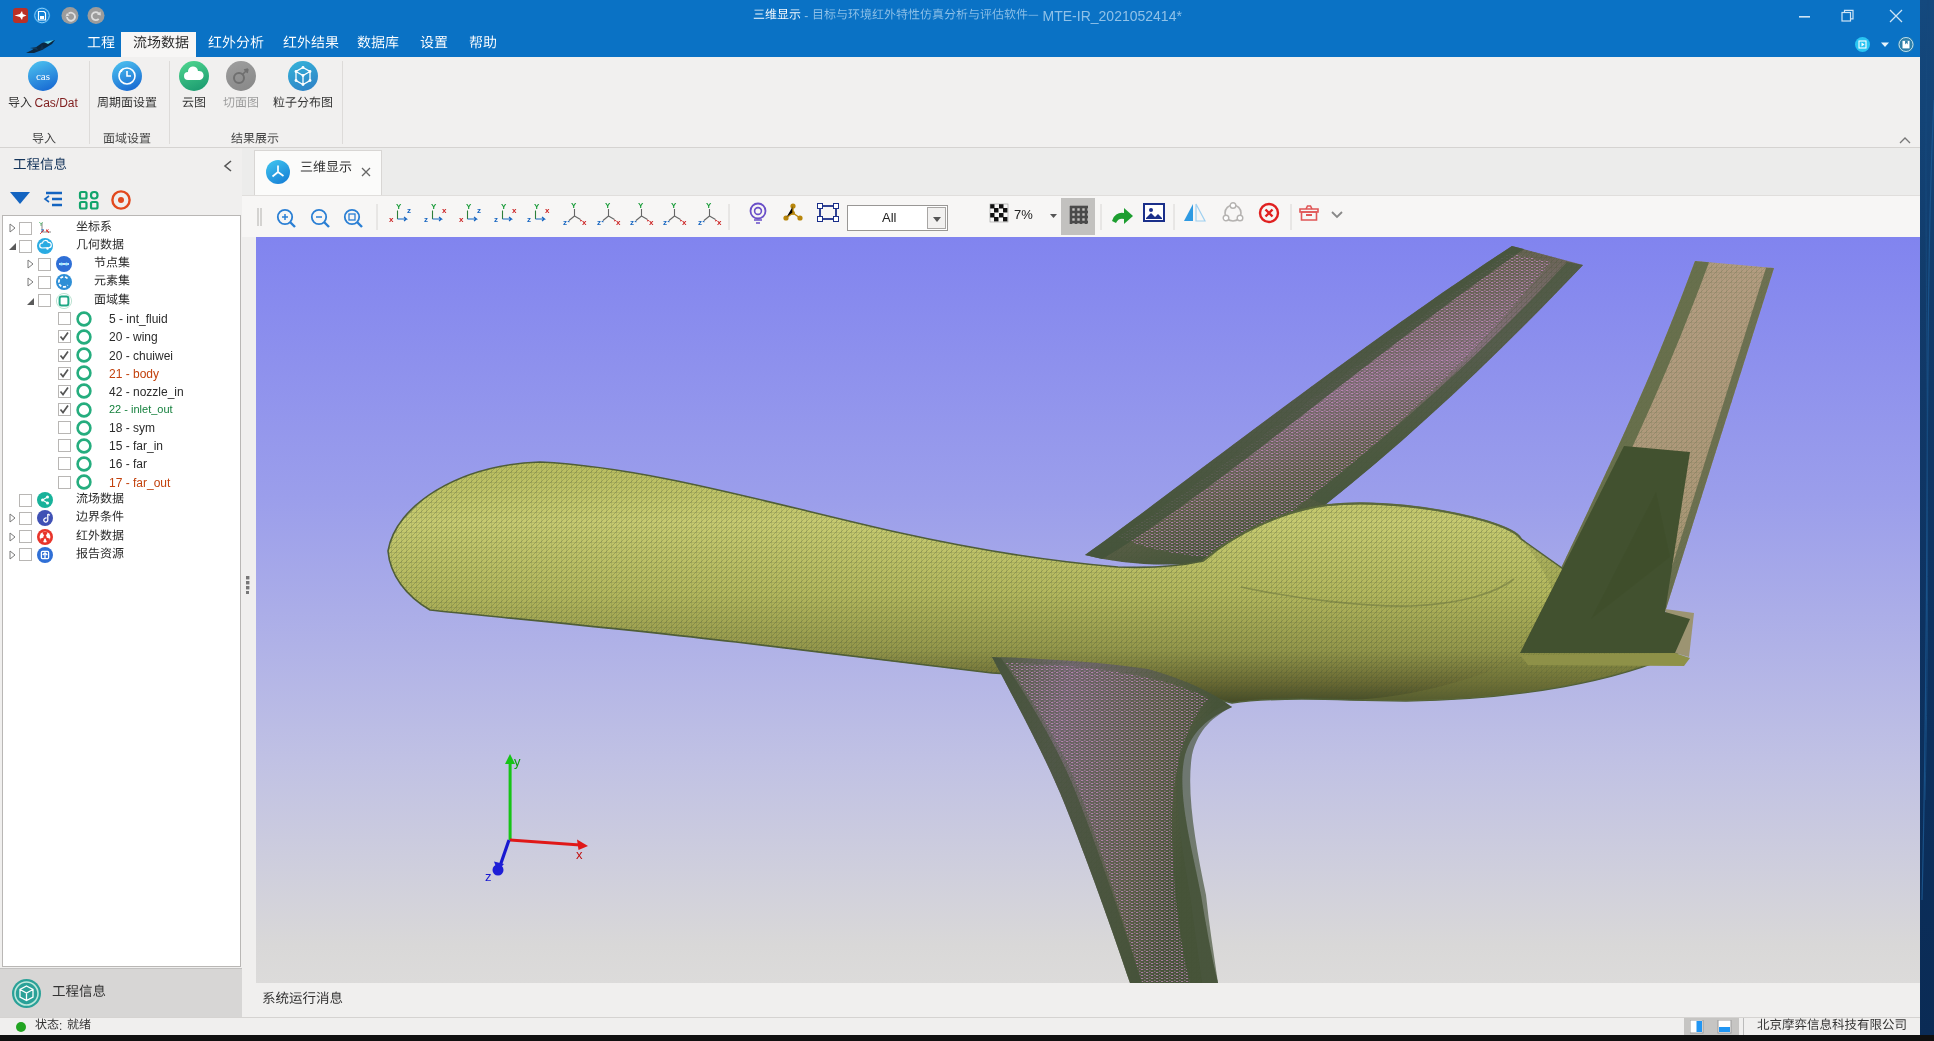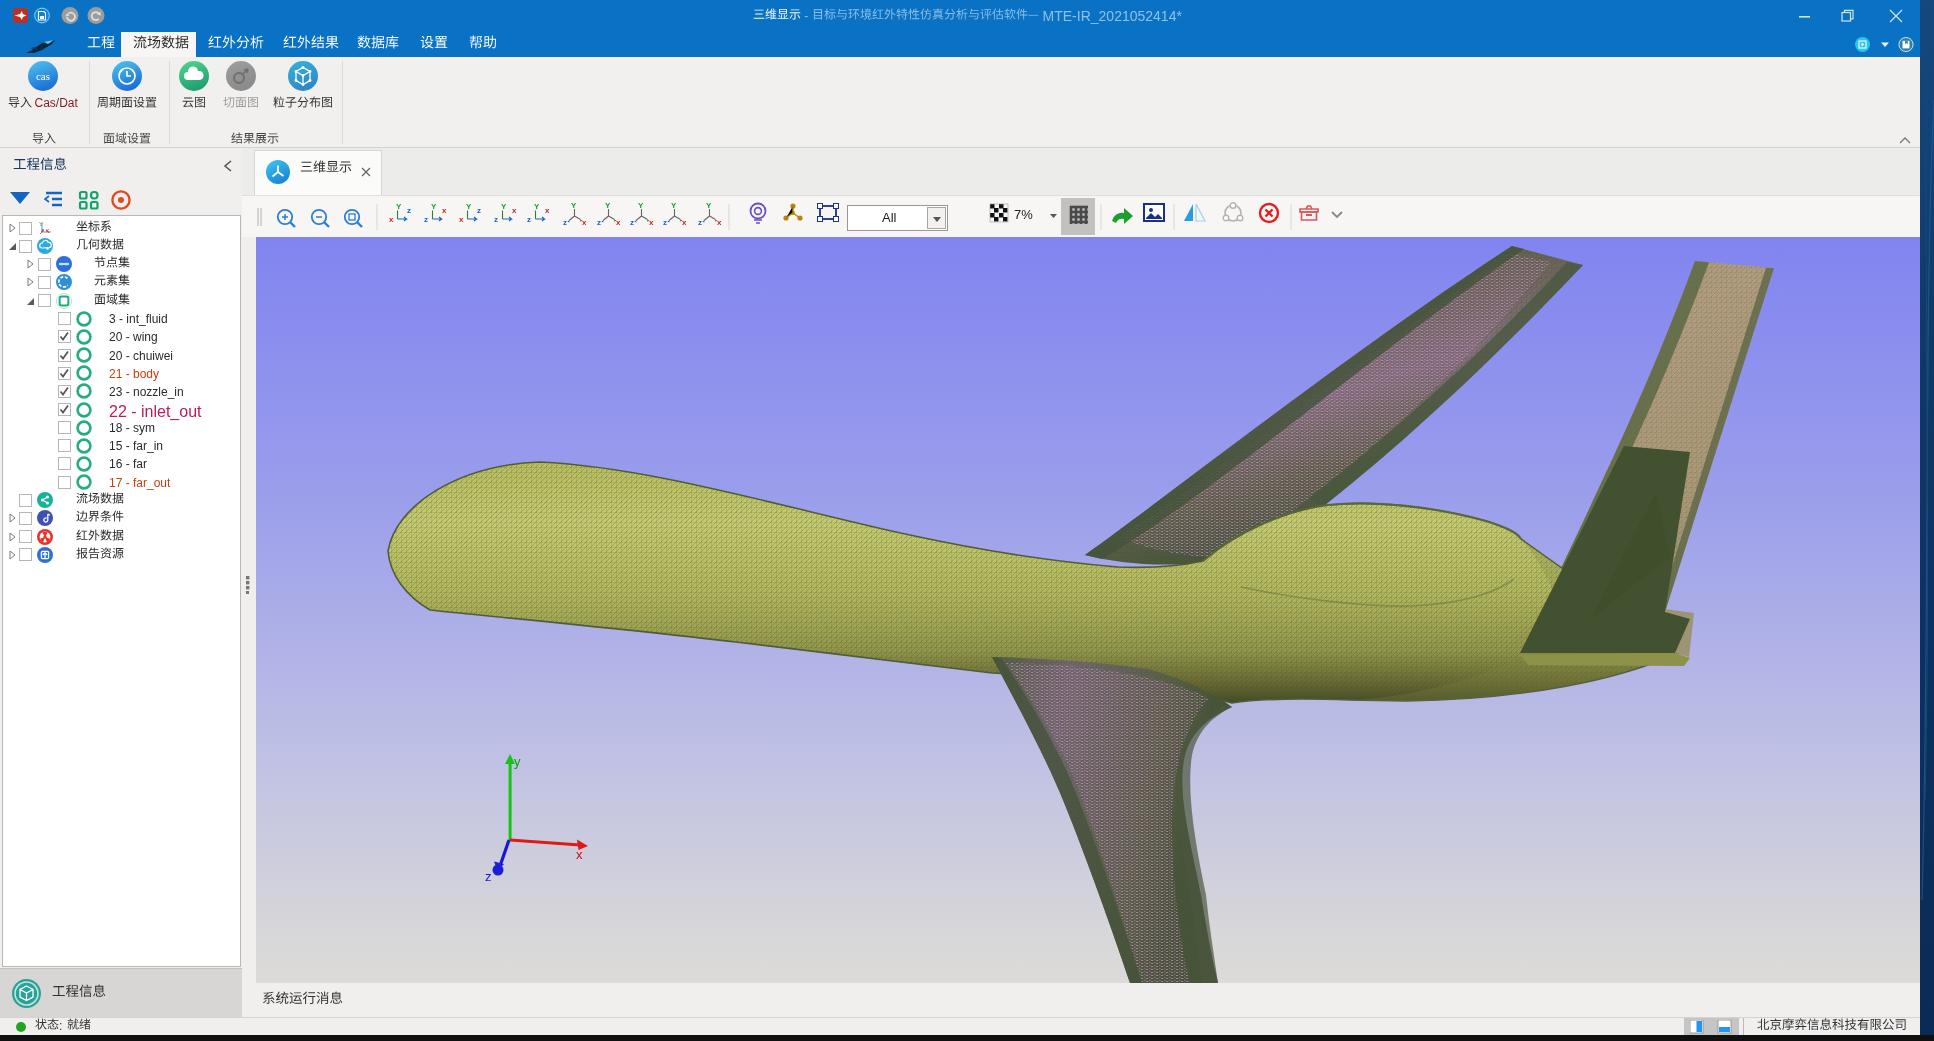--- a/index.html
+++ b/index.html
@@ -510,21 +510,21 @@
         <use href="#g96C6" x="2000"></use>
       </g>
     </svg>
   </div>
 <svg class="ab" style="left:58px;top:312.2px" width="13" height="13">
     <rect x="0.5" y="0.5" width="12" height="12" fill="#fff" stroke="#b8b6b4"></rect>
   </svg>
 <div class="ab" style="left:76px;top:310.8px;width:16px;height:16px"><svg width="16" height="16">
       <circle cx="8" cy="8" r="6.4" fill="#fff" stroke="#25ad7e" stroke-width="2.6"></circle>
     </svg></div>
-<div class="ab" style="left:109px;top:312.2px;font-size:12px;color:#2b2b2b">3 - int_fluid</div>
+<div class="ab" style="left:109px;top:312.2px;font-size:12px;color:#2b2b2b">5 - int_fluid</div>
 <svg class="ab" style="left:58px;top:330.4px" width="13" height="13">
     <rect x="0.5" y="0.5" width="12" height="12" fill="#fff" stroke="#b8b6b4"></rect>
     <path d="M2.5 6.5 l2.5 3 l5 -7" stroke="#555" stroke-width="1.7" fill="none"></path>
   </svg>
 <div class="ab" style="left:76px;top:328.9px;width:16px;height:16px"><svg width="16" height="16">
       <circle cx="8" cy="8" r="6.4" fill="#fff" stroke="#25ad7e" stroke-width="2.6"></circle>
     </svg></div>
 <div class="ab" style="left:109px;top:330.4px;font-size:12px;color:#2b2b2b">20 - wing</div>
 <svg class="ab" style="left:58px;top:348.5px" width="13" height="13">
     <rect x="0.5" y="0.5" width="12" height="12" fill="#fff" stroke="#b8b6b4"></rect>
@@ -542,29 +542,29 @@
       <circle cx="8" cy="8" r="6.4" fill="#fff" stroke="#25ad7e" stroke-width="2.6"></circle>
     </svg></div>
 <div class="ab" style="left:109px;top:366.7px;font-size:12px;color:#c2410c">21 - body</div>
 <svg class="ab" style="left:58px;top:384.9px" width="13" height="13">
     <rect x="0.5" y="0.5" width="12" height="12" fill="#fff" stroke="#b8b6b4"></rect>
     <path d="M2.5 6.5 l2.5 3 l5 -7" stroke="#555" stroke-width="1.7" fill="none"></path>
   </svg>
 <div class="ab" style="left:76px;top:383.4px;width:16px;height:16px"><svg width="16" height="16">
       <circle cx="8" cy="8" r="6.4" fill="#fff" stroke="#25ad7e" stroke-width="2.6"></circle>
     </svg></div>
-<div class="ab" style="left:109px;top:384.9px;font-size:12px;color:#2b2b2b">23 - nozzle_in</div>
+<div class="ab" style="left:109px;top:384.9px;font-size:12px;color:#2b2b2b">42 - nozzle_in</div>
 <svg class="ab" style="left:58px;top:403.0px" width="13" height="13">
     <rect x="0.5" y="0.5" width="12" height="12" fill="#fff" stroke="#b8b6b4"></rect>
     <path d="M2.5 6.5 l2.5 3 l5 -7" stroke="#555" stroke-width="1.7" fill="none"></path>
   </svg>
 <div class="ab" style="left:76px;top:401.5px;width:16px;height:16px"><svg width="16" height="16">
       <circle cx="8" cy="8" r="6.4" fill="#fff" stroke="#25ad7e" stroke-width="2.6"></circle>
     </svg></div>
-<div class="ab" style="left:109px;top:403.0px;font-size:16px;color:#be185d">22 - inlet_out</div>
+<div class="ab" style="left:109px;top:403.0px;font-size:11px;color:#15803d">22 - inlet_out</div>
 <svg class="ab" style="left:58px;top:421.1px" width="13" height="13">
     <rect x="0.5" y="0.5" width="12" height="12" fill="#fff" stroke="#b8b6b4"></rect>
   </svg>
 <div class="ab" style="left:76px;top:419.6px;width:16px;height:16px"><svg width="16" height="16">
       <circle cx="8" cy="8" r="6.4" fill="#fff" stroke="#25ad7e" stroke-width="2.6"></circle>
     </svg></div>
 <div class="ab" style="left:109px;top:421.1px;font-size:12px;color:#2b2b2b">18 - sym</div>
 <svg class="ab" style="left:58px;top:439.3px" width="13" height="13">
     <rect x="0.5" y="0.5" width="12" height="12" fill="#fff" stroke="#b8b6b4"></rect>
   </svg>

